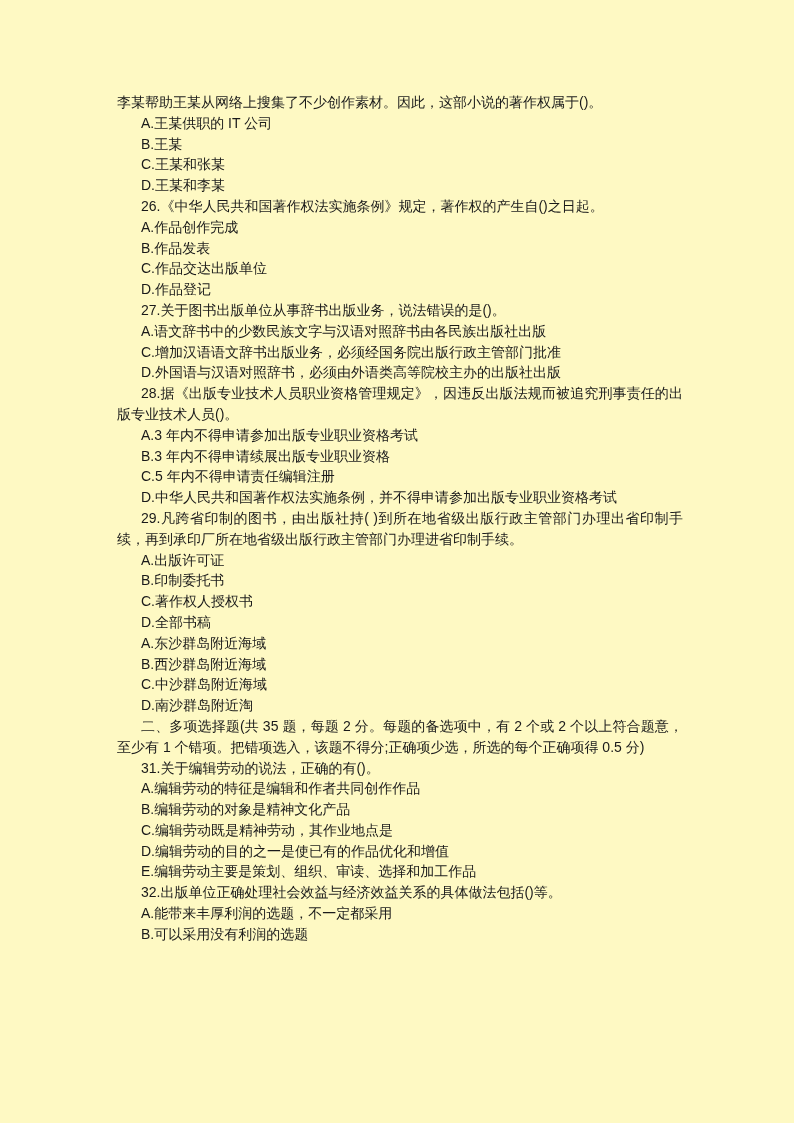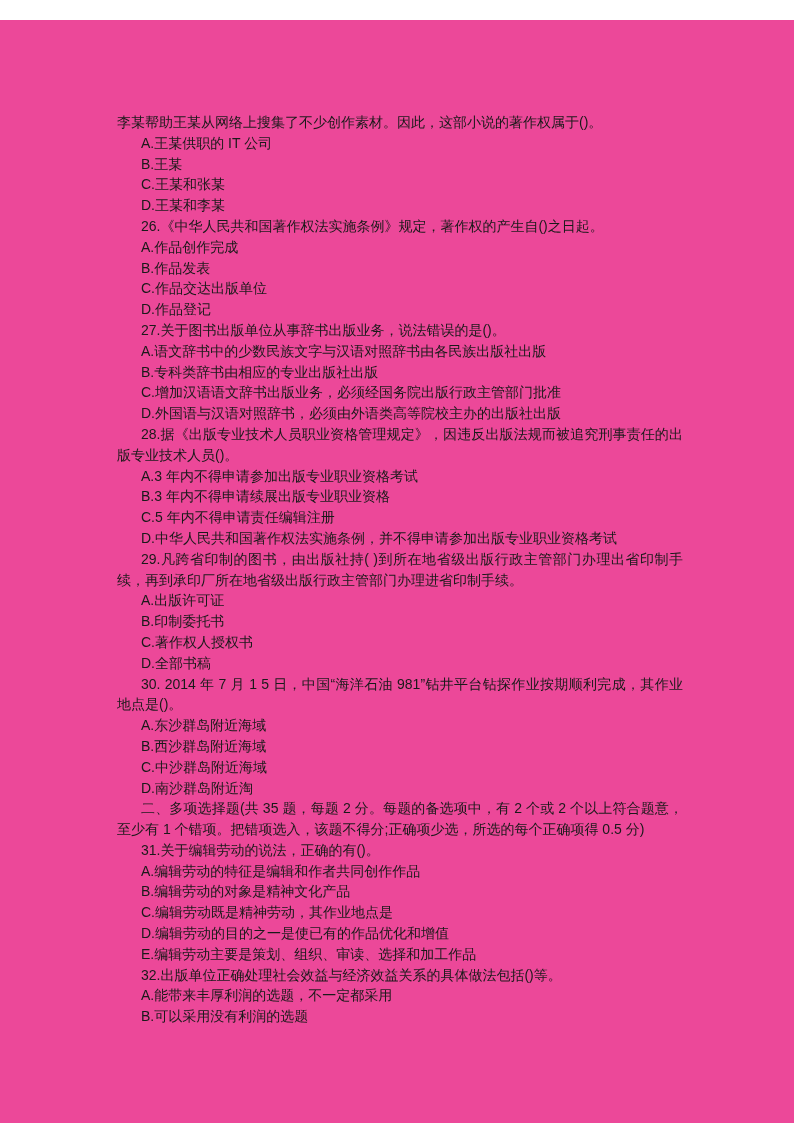--- a/index.html
+++ b/index.html
@@ -9,22 +9,21 @@
   }
   body {
     width: 794px;
     height: 1123px;
     position: relative;
     overflow: hidden;
   }
   .page {
     position: absolute;
     inset: 0;
-    background: #ec4899;
-    margin-top: 20px;
+    background: #fef9c3;
   }
   .textblock {
     position: absolute;
     left: 117px;
     top: 92px;
     width: 566px;
     font-family: "Liberation Sans", sans-serif;
     font-size: 14px;
     line-height: 20.8px;
     color: #1a1a1a;
@@ -59,34 +58,32 @@
       </div>
 
     <div id="single-questions">
         <div class="stem">26.《中华人民共和国著作权法实施条例》规定，著作权的产生自()之日起。</div>
         <div class="opt">A.作品创作完成</div>
         <div class="opt">B.作品发表</div>
         <div class="opt">C.作品交达出版单位</div>
         <div class="opt">D.作品登记</div>
         <div class="stem">27.关于图书出版单位从事辞书出版业务，说法错误的是()。</div>
         <div class="opt">A.语文辞书中的少数民族文字与汉语对照辞书由各民族出版社出版</div>
-        <div class="opt">B.专科类辞书由相应的专业出版社出版</div>
         <div class="opt">C.增加汉语语文辞书出版业务，必须经国务院出版行政主管部门批准</div>
         <div class="opt">D.外国语与汉语对照辞书，必须由外语类高等院校主办的出版社出版</div>
         <div class="stem">28.据《出版专业技术人员职业资格管理规定》，因违反出版法规而被追究刑事责任的出版专业技术人员()。</div>
         <div class="opt">A.3 年内不得申请参加出版专业职业资格考试</div>
         <div class="opt">B.3 年内不得申请续展出版专业职业资格</div>
         <div class="opt">C.5 年内不得申请责任编辑注册</div>
         <div class="opt">D.中华人民共和国著作权法实施条例，并不得申请参加出版专业职业资格考试</div>
         <div class="stem">29.凡跨省印制的图书，由出版社持( )到所在地省级出版行政主管部门办理出省印制手续，再到承印厂所在地省级出版行政主管部门办理进省印制手续。</div>
         <div class="opt">A.出版许可证</div>
         <div class="opt">B.印制委托书</div>
         <div class="opt">C.著作权人授权书</div>
         <div class="opt">D.全部书稿</div>
-        <div class="stem">30. 2014 年 7 月 1 5 日，中国“海洋石油 981”钻井平台钻探作业按期顺利完成，其作业地点是()。</div>
         <div class="opt">A.东沙群岛附近海域</div>
         <div class="opt">B.西沙群岛附近海域</div>
         <div class="opt">C.中沙群岛附近海域</div>
         <div class="opt">D.南沙群岛附近淘</div>
       </div>
 
     <div class="stem">二、多项选择题(共 35 题，每题 2 分。每题的备选项中，有 2 个或 2 个以上符合题意，至少有 1 个错项。把错项选入，该题不得分;正确项少选，所选的每个正确项得 0.5 分)</div>
 
     <div id="multi-questions">
         <div class="stem">31.关于编辑劳动的说法，正确的有()。</div>

